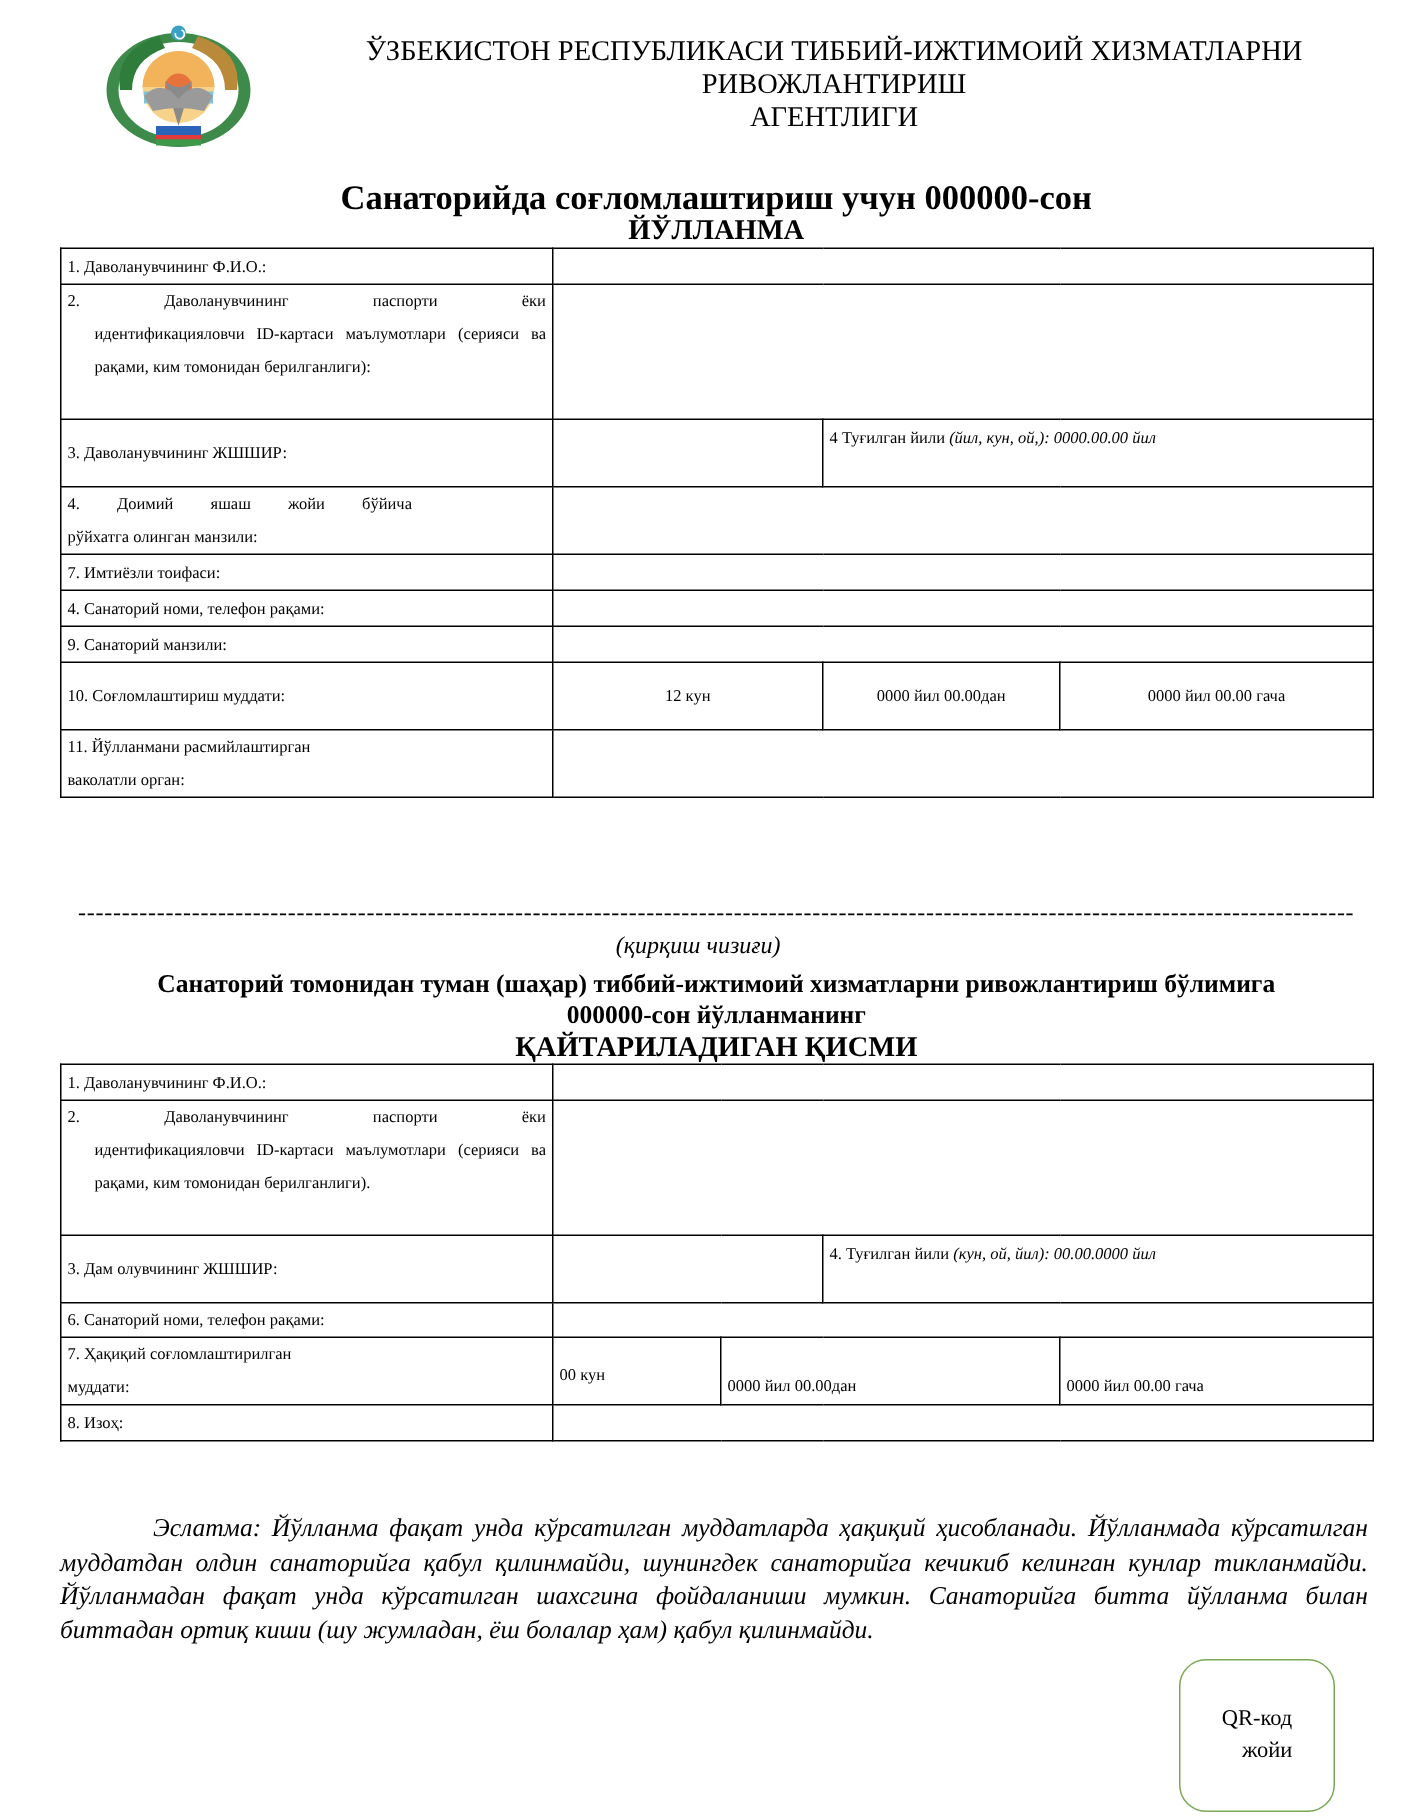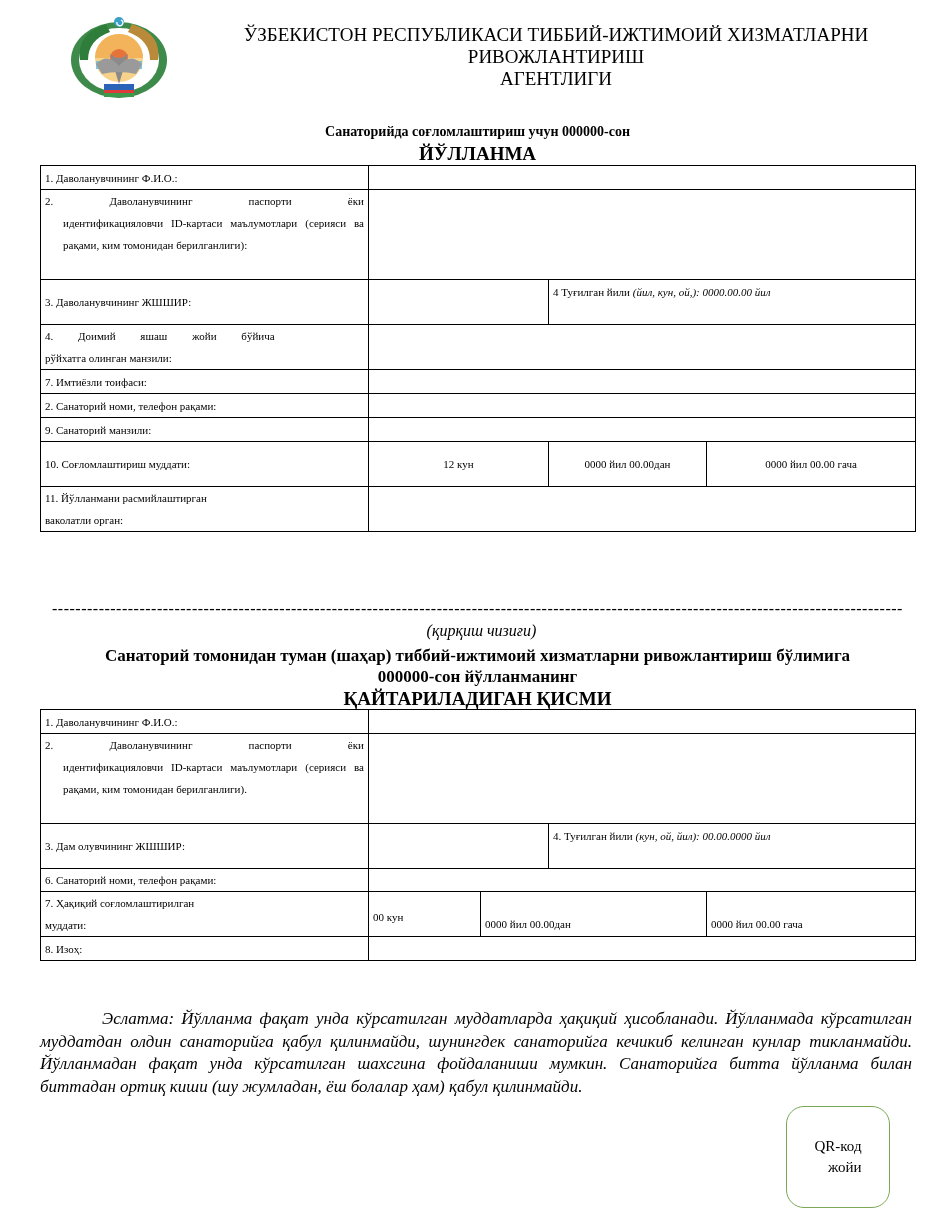--- a/index.html
+++ b/index.html
@@ -1,31 +1,31 @@
 <!DOCTYPE html>
 <html><head>
 <meta charset="utf-8">
 <style>
   html, body { margin:0; padding:0; background:#fff; }
   body { width:942px; height:1213px; position:relative; overflow:hidden;
          font-family:"Liberation Serif", serif; color:#000; }
   .abs { position:absolute; }
   .emblem { left:66px; top:14px; width:106px; height:86px; }
   .agency { left:200px; top:24px; width:712px; text-align:center; font-size:19px; line-height:22px; }
-  .title1 { left:40px; top:122px; width:875px; text-align:center; font-weight:bold; font-size:14px; line-height:20px; }
+  .title1 { left:40px; top:122px; width:875px; text-align:center; font-weight:bold; font-size:23px; line-height:20px; }
   .title1b { left:40px; top:143px; width:875px; text-align:center; font-weight:bold; font-size:19px; line-height:22px; }
 
   table.form { position:absolute; border-collapse:collapse; table-layout:fixed; }
   table.form td { border:1.4px solid #000; font-size:11px; line-height:22px; padding:0 4px; vertical-align:middle; }
   .lbl { text-align:justify; text-align-last:left; }
   .lbl .ind { padding-left:18px; display:block; }
   .it { font-style:italic; }
   .center { text-align:center; }
   .dash { left:52px; top:600px; width:850px; overflow:hidden; white-space:nowrap; font-size:16px; letter-spacing:0.5px; }
-  .cut { left:44px; top:622px; width:875px; text-align:center; font-style:italic; font-size:16px; }
+  .cut { left:28px; top:622px; width:875px; text-align:center; font-style:italic; font-size:16px; }
   .title2 { left:40px; top:645px; width:875px; text-align:center; font-weight:bold; font-size:17px; line-height:21px; }
   .title2b { left:40px; top:688px; width:875px; text-align:center; font-weight:bold; font-size:19px; line-height:22px; }
   .note { left:40px; top:1008px; width:872px; font-style:italic; font-size:17px; line-height:22.5px; text-align:justify; text-indent:62px; }
   .qr { left:786px; top:1106px; width:102px; height:100px; border:1.5px solid #7aa856; border-radius:18px;
         display:flex; align-items:center; justify-content:center; text-align:right; font-size:15px; line-height:21px; }
 </style>
 </head>
 <body>
 
 <div class="abs emblem">
@@ -94,21 +94,21 @@
       <span style="display:block;word-spacing:22px">4. Доимий яшаш жойи бўйича</span>
       <span class="ind">рўйхатга олинган манзили:</span>
     </td>
     <td colspan="3"></td>
   </tr>
   <tr style="height:24px">
     <td>7. Имтиёзли тоифаси:</td>
     <td colspan="3"></td>
   </tr>
   <tr style="height:24px">
-    <td>2. Санаторий номи, телефон рақами:</td>
+    <td>4. Санаторий номи, телефон рақами:</td>
     <td colspan="3"></td>
   </tr>
   <tr style="height:24px">
     <td>9. Санаторий манзили:</td>
     <td colspan="3"></td>
   </tr>
   <tr style="height:45px">
     <td>10. Соғломлаштириш муддати:</td>
     <td class="center">12 кун</td>
     <td class="center" style="padding:0 18px">0000 йил 00.00дан</td>

